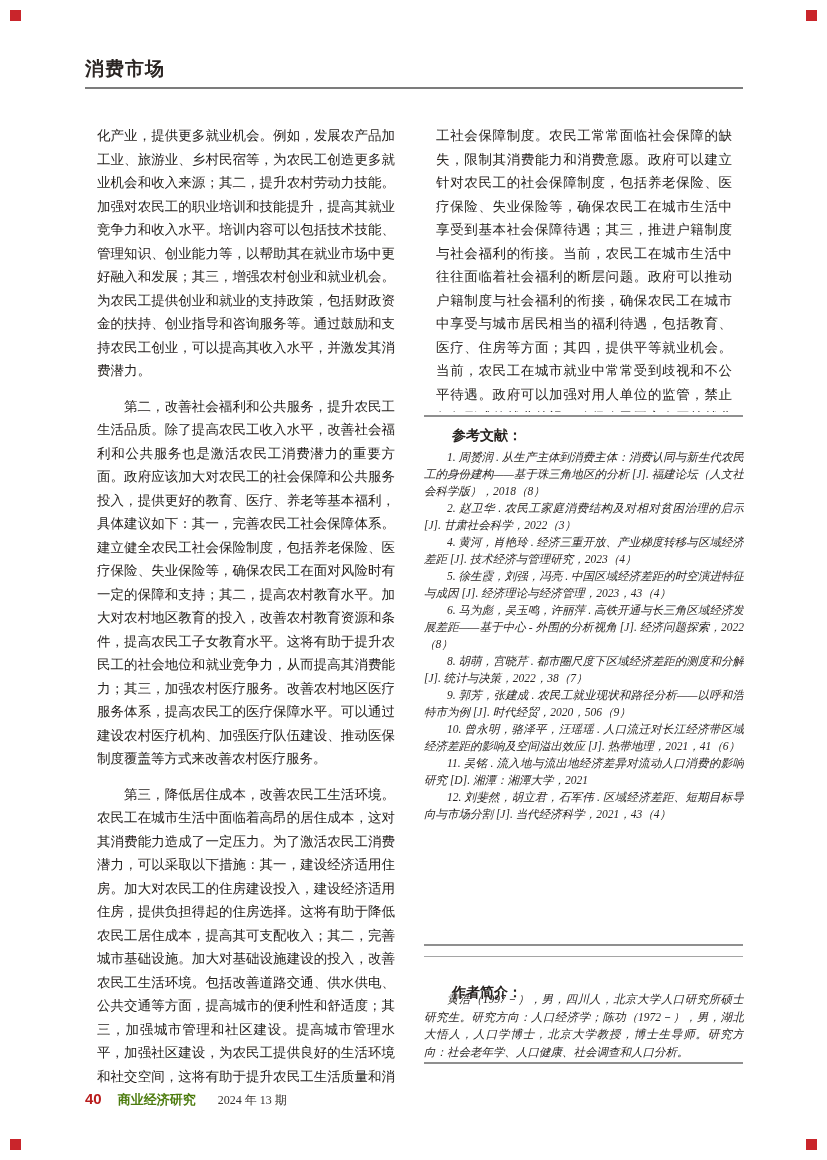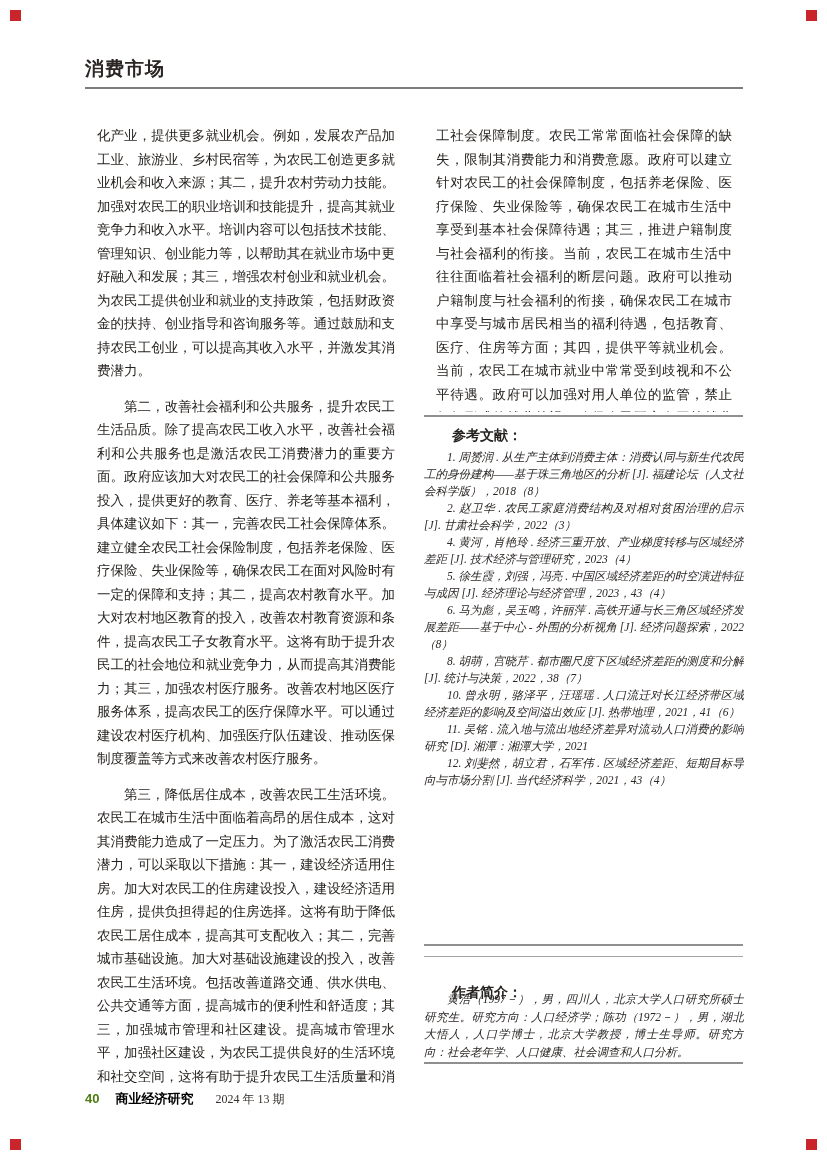--- a/index.html
+++ b/index.html
@@ -69,25 +69,25 @@
     text-align:justify; word-break:break-all; color:#2a2624;
   }
   .bio-text p { margin:0; text-indent:2em; }
 
   .footer {
     position:absolute; left:85px; top:1090px; width:400px;
     display:flex; align-items:baseline;
   }
   .footer .page-num {
     font-family:"Liberation Sans", sans-serif;
-    font-weight:bold; font-size:13px; color:#4d7c0f;
+    font-weight:bold; font-size:15px; color:#b91c1c;
   }
   .footer .journal {
     font-family:"Liberation Sans", sans-serif;
-    font-weight:bold; font-size:13px; color:#000000;
+    font-weight:bold; font-size:13px; color:#4d7c0f;
     margin-left:16px;
   }
   .footer .issue {
     font-size:12px; color:#35302d; margin-left:22px;
   }
 </style>
 </head>
 <body>
 
 <div class="page">
@@ -115,20 +115,21 @@
 
   <div class="block-heading refs-heading">参考文献：</div>
 
   <div class="refs-list">
     <p>1. 周赟润 . 从生产主体到消费主体：消费认同与新生代农民工的身份建构——基于珠三角地区的分析 [J]. 福建论坛（人文社会科学版），2018（8）</p>
     <p>2. 赵卫华 . 农民工家庭消费结构及对相对贫困治理的启示 [J]. 甘肃社会科学，2022（3）</p>
     <p>4. 黄河，肖艳玲 . 经济三重开放、产业梯度转移与区域经济差距 [J]. 技术经济与管理研究，2023（4）</p>
     <p>5. 徐生霞，刘强，冯亮 . 中国区域经济差距的时空演进特征与成因 [J]. 经济理论与经济管理，2023，43（4）</p>
     <p>6. 马为彪，吴玉鸣，许丽萍 . 高铁开通与长三角区域经济发展差距——基于中心 - 外围的分析视角 [J]. 经济问题探索，2022（8）</p>
     <p>8. 胡萌，宫晓芹 . 都市圈尺度下区域经济差距的测度和分解 [J]. 统计与决策，2022，38（7）</p>
+    <p>9. 郭芳，张建成 . 农民工就业现状和路径分析——以呼和浩特市为例 [J]. 时代经贸，2020，506（9）</p>
     <p>10. 曾永明，骆泽平，汪瑶瑶 . 人口流迁对长江经济带区域经济差距的影响及空间溢出效应 [J]. 热带地理，2021，41（6）</p>
     <p>11. 吴铭 . 流入地与流出地经济差异对流动人口消费的影响研究 [D]. 湘潭：湘潭大学，2021</p>
     <p>12. 刘斐然，胡立君，石军伟 . 区域经济差距、短期目标导向与市场分割 [J]. 当代经济科学，2021，43（4）</p>
   </div>
 
   <div class="rule rule-double-a"></div>
   <div class="rule rule-double-b"></div>
 
   <div class="block-heading bio-heading">作者简介：</div>
 

